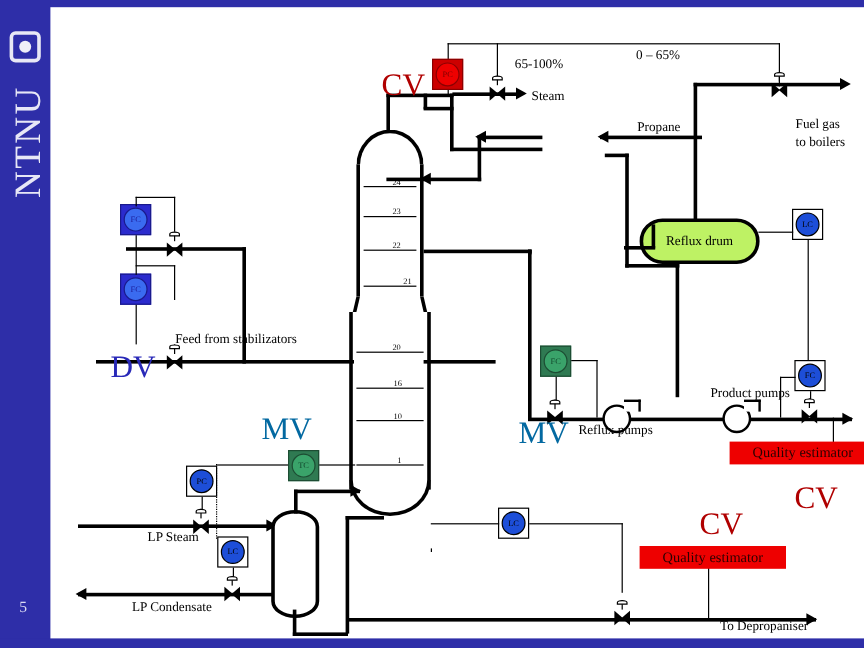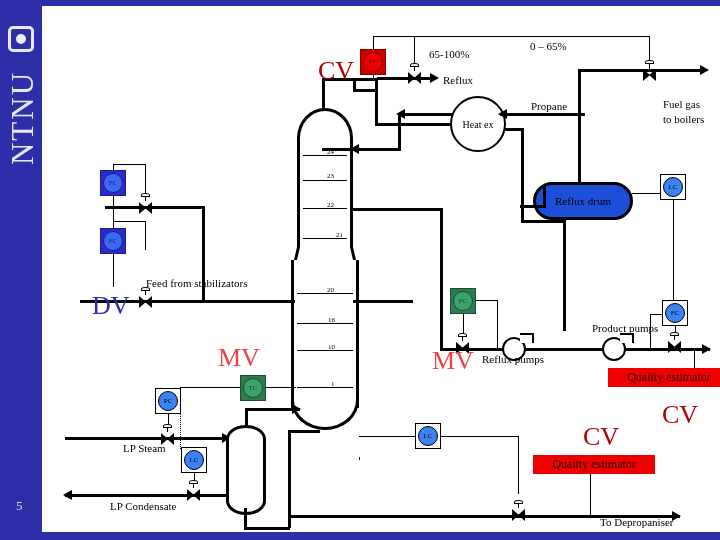--- a/index.html
+++ b/index.html
@@ -51,21 +51,21 @@
   .ctrl .bub{position:absolute;left:2px;top:2px;width:20px;height:20px;
              border-radius:50%;border:1px solid #000;box-sizing:border-box;
              display:flex;align-items:center;justify-content:center;
              font-size:7px;font-family:"Liberation Serif",serif;}
   .ctrl.red{background:#cc0000;border-color:#8b0000;}
   .ctrl.red .bub{background:#ee0000;border-color:#8b0000;color:#7a0000;}
   .ctrl.blue{background:#2b2bcd;border-color:#1a1a8c;}
   .ctrl.blue .bub{background:#3a6bf0;border-color:#1a1a8c;color:#1c1c99;}
   .ctrl.green{background:#2f7a52;border-color:#1d4d33;}
   .ctrl.green .bub{background:#3aa36a;border-color:#1d4d33;color:#12472c;}
-  .ctrl.white .bub{background:#3b82f6;color:#000;}
+  .ctrl.white .bub{background:#1d4ed8;color:#000;}
 
   
   .valve{position:absolute;width:14px;height:16px;}
   .valve .stem{position:absolute;left:6px;top:0;width:1px;height:8px;background:#000;}
   .valve .cap{position:absolute;left:2px;top:0;width:9px;height:4px;
               border:1px solid #000;border-radius:50% 50% 0 0;box-sizing:border-box;background:#fff;}
   .valve .t1{position:absolute;left:0;top:9px;width:0;height:0;
              border-top:6px solid transparent;border-bottom:6px solid transparent;
              border-left:7px solid #000;}
   .valve .t2{position:absolute;left:6px;top:9px;width:0;height:0;
@@ -82,32 +82,32 @@
   .col-top{position:absolute;border:3px solid #000;border-bottom:none;
            border-radius:50% 50% 0 0 / 100% 100% 0 0;box-sizing:border-box;background:#fff;}
   .col-body{position:absolute;border-left:3px solid #000;border-right:3px solid #000;
             box-sizing:border-box;background:#fff;}
   .tray{position:absolute;height:1px;background:#000;}
   .reb{position:absolute;border:3px solid #000;border-radius:40px/28px;
        box-sizing:border-box;background:#fff;}
 
   
   .drum{position:absolute;border:3px solid #000;border-radius:30px;
-        box-sizing:border-box;background:#1d4ed8;display:flex;
+        box-sizing:border-box;background:#bef264;display:flex;
         align-items:center;justify-content:center;font-size:11px;}
 
   
   .hx{position:absolute;border:2px solid #000;border-radius:50%;
       box-sizing:border-box;background:#fff;display:flex;
       align-items:center;justify-content:center;font-size:10px;}
 
   
   .ann{position:absolute;font-size:26px;font-family:"Liberation Serif",serif;}
   .ann.cv{color:#b00000;}
-  .ann.mv{color:#ef4444;}
+  .ann.mv{color:#0369a1;}
   .ann.dv{color:#2929b8;}
 
   .qest{position:absolute;background:#ee0000;color:#2b0000;font-size:12px;
         padding:2px 6px;white-space:nowrap;font-family:"Liberation Serif",serif;}
 </style>
 </head>
 <body>
 
 <div id="slide">
 
@@ -169,41 +169,38 @@
   <div class="ann cv" style="left:318px;top:56px;">CV</div>
 
   <div class="valve" style="left:408px;top:63px;">
     <div class="stem"></div>
       <div class="cap"></div>
       <div class="t1"></div>
       <div class="t2"></div>
   </div>
   <div class="ln hl" style="left:377px;top:77px;width:55px;"></div>
   <div class="arrow-r" style="left:430px;top:73px;"></div>
-  <div class="lbl" style="left:443px;top:74px;">Reflux</div>
+  <div class="lbl" style="left:443px;top:74px;">Steam</div>
 
   <div class="lbl" style="left:429px;top:48px;">65-100%</div>
   <div class="lbl" style="left:530px;top:40px;">0 – 65%</div>
 
   <div class="valve" style="left:643px;top:60px;">
     <div class="stem"></div>
       <div class="cap"></div>
       <div class="t1"></div>
       <div class="t2"></div>
   </div>
   <div class="ln hl" style="left:578px;top:69px;width:125px;"></div>
   <div class="arrow-r" style="left:700px;top:65px;"></div>
   <div class="lbl" style="left:663px;top:98px;">Fuel gas</div>
   <div class="lbl" style="left:663px;top:113px;">to boilers</div>
 
   <div class="ln vl" style="left:578px;top:69px;height:148px;"></div>
 
-  <div class="hx" style="left:450px;top:96px;width:56px;height:56px;">
-    <span>Heat ex</span>
-  </div>
 
   <div class="ln hl" style="left:500px;top:113px;width:85px;"></div>
   <div class="arrow-l" style="left:498px;top:109px;"></div>
   <div class="lbl" style="left:531px;top:100px;">Propane</div>
 
   <div class="ln hl" style="left:398px;top:113px;width:54px;"></div>
   <div class="arrow-l" style="left:396px;top:109px;"></div>
 
   <div class="ln vl" style="left:375px;top:89px;height:37px;"></div>
   <div class="ln hl" style="left:375px;top:123px;width:77px;"></div>

